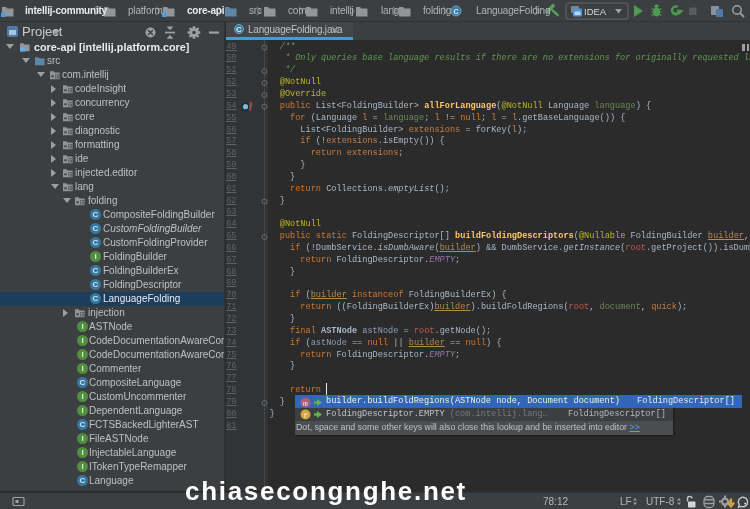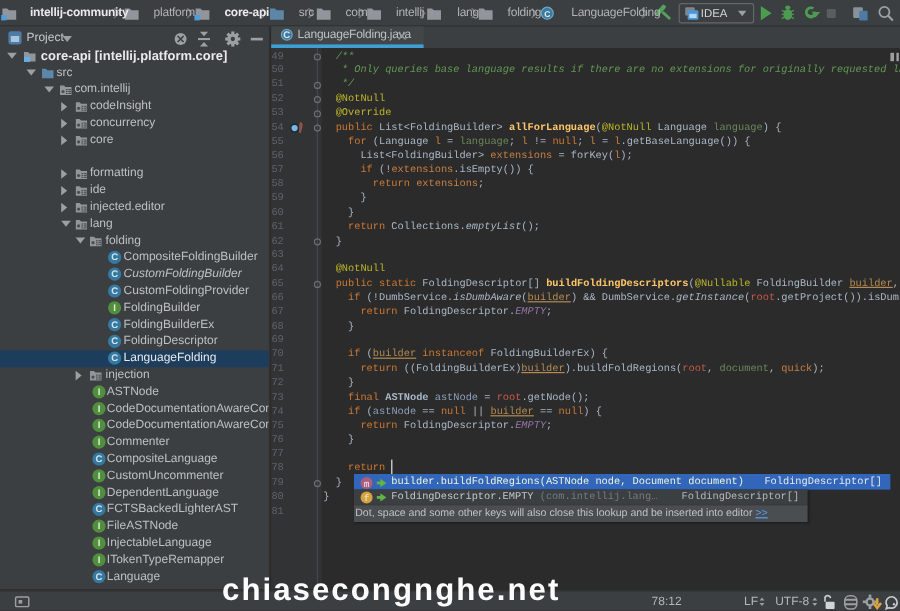--- a/index.html
+++ b/index.html
@@ -29,21 +29,21 @@
   .circ.c { background:#3579a0; }
   .circ.i { background:#518f3e; color:#d9ecd0; }
   
   #editor { position:absolute; left:226px; top:22px; width:524px; height:469px; background:#2b2b2b; }
   #tabbar { position:absolute; left:0; top:0; width:524px; height:18px; background:#3c3f41; }
   #tab1 { position:absolute; left:0; top:0; width:127px; height:18px; background:#424649; }
   #tabline { position:absolute; left:0; top:15px; width:127px; height:3px; background:#3d9fd4; }
   #gutter { position:absolute; left:0; top:18px; width:42px; height:451px; background:#313335; }
   #gutline { position:absolute; left:38px; top:18px; width:1px; height:451px; background:#45484a; }
   pre { font-family:"Liberation Mono", monospace; font-size:8.6px; line-height:11.85px; }
-  #nums { position:absolute; left:0; top:19.6px; width:10.5px; text-align:right; color:#606366; }
+  #nums { position:absolute; left:0; top:19.6px; width:10.5px; text-align:right; color:#606366;text-decoration:underline; }
   #code { position:absolute; left:43.4px; top:19.6px; color:#a9b7c6; }
   .k { color:#cc7832; } .an { color:#bbb529; } .cm { color:#629755; font-style:italic; }
   .md { color:#ffc66b; font-weight:bold; }
   .sm { color:#a9b7c6; font-style:italic; } .cf { color:#9876aa; font-style:italic; }
   .v1 { color:#c77f44; } .vr { color:#c4584e; } .vd { color:#6a8759; }
   .vb { color:#b48a51;text-decoration:underline; } .va { color:#8e9fba; }
   
   #popup { position:absolute; left:295px; top:395px; width:447px; height:40px; }
   .prow { position:absolute; left:0; width:450px; height:13px; }
   .prow pre { display:inline; }
@@ -155,21 +155,21 @@
         <g transform="rotate(45)">
                 <rect x="-1.3" y="-6.3" width="2.6" height="3"></rect>
                 <rect x="-1.3" y="3.3" width="2.6" height="3"></rect>
         <rect x="-6.3" y="-1.3" width="3" height="2.6"></rect>
                 <rect x="3.3" y="-1.3" width="3" height="2.6"></rect>
               </g>
             </g>
         <circle r="1.8" fill="#3c3f41"></circle>
       </g>
     </svg>
-    <span style="position:absolute;left:22px;top:0;height:20px;line-height:20px;font-size:10px;color:#c7cacd">Project</span>
+    <span style="position:absolute;left:22px;top:0;height:20px;line-height:20px;font-size:13px;color:#c7cacd">Project</span>
   </div>
   <div class="trow" style="top:17.5px;">
         <span class="arr down" style="left:6px"></span>
         <svg class="ticon" style="left:20px" width="12" height="11" viewBox="0 0 12 11">
           <path d="M0,1 h4 l1.5,1.5 h6 v8 h-11.5 z" fill="#90969c"></path>
           <rect x="0" y="6" width="6" height="5" fill="#62b0e8"></rect>
         </svg>
         <span class="txt" style="left:34px;font-weight:bold;color:#e8eaec;font-size:10.8px">core-api [intellij.platform.core]</span>
       </div>
   <div class="trow" style="top:31.5px;">
@@ -211,20 +211,30 @@
       </div>
   <div class="trow" style="top:87.5px;">
         <span class="arr right" style="left:51px"></span>
         <svg class="ticon" style="left:63px" width="12" height="11" viewBox="0 0 12 11">
           <path d="M0,1 h4 l1.5,1.5 h6 v8 h-11.5 z" fill="#90969c"></path>
           <circle cx="3" cy="7" r="1.6" fill="#4a4e50"></circle>
           <rect x="6" y="4.5" width="5" height="5" fill="#4a4e50"></rect>
           <path d="M6,6 h5 M6,8 h5 M8,4.5 v5" stroke="#90969c" stroke-width="0.8"></path>
         </svg>
         <span class="txt" style="left:75px;">core</span>
+      </div>
+  <div class="trow" style="top:101.5px;">
+        <span class="arr right" style="left:51px"></span>
+        <svg class="ticon" style="left:63px" width="12" height="11" viewBox="0 0 12 11">
+          <path d="M0,1 h4 l1.5,1.5 h6 v8 h-11.5 z" fill="#90969c"></path>
+          <circle cx="3" cy="7" r="1.6" fill="#4a4e50"></circle>
+          <rect x="6" y="4.5" width="5" height="5" fill="#4a4e50"></rect>
+          <path d="M6,6 h5 M6,8 h5 M8,4.5 v5" stroke="#90969c" stroke-width="0.8"></path>
+        </svg>
+        <span class="txt" style="left:75px;">diagnostic</span>
       </div>
   <div class="trow" style="top:129.5px;">
         <span class="arr right" style="left:51px"></span>
         <svg class="ticon" style="left:63px" width="12" height="11" viewBox="0 0 12 11">
           <path d="M0,1 h4 l1.5,1.5 h6 v8 h-11.5 z" fill="#90969c"></path>
           <circle cx="3" cy="7" r="1.6" fill="#4a4e50"></circle>
           <rect x="6" y="4.5" width="5" height="5" fill="#4a4e50"></rect>
           <path d="M6,6 h5 M6,8 h5 M8,4.5 v5" stroke="#90969c" stroke-width="0.8"></path>
         </svg>
         <span class="txt" style="left:75px;">ide</span>

